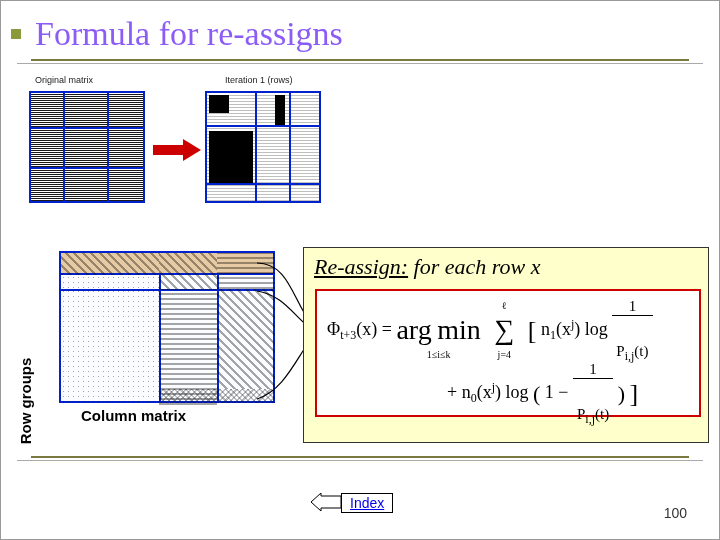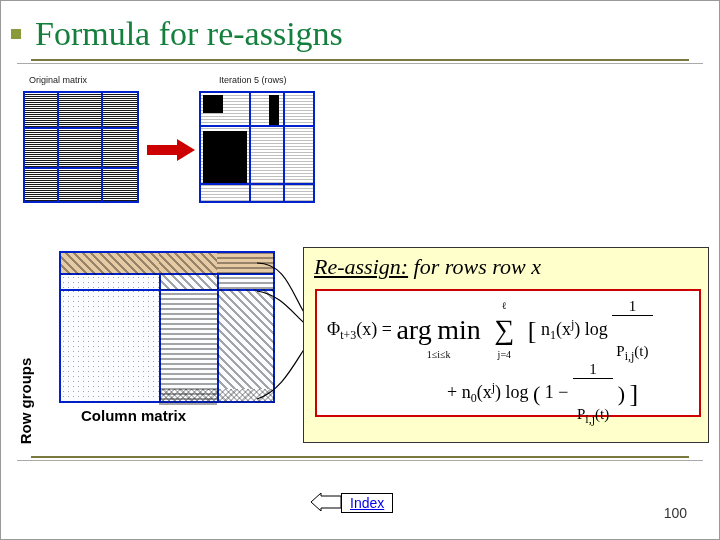--- a/index.html
+++ b/index.html
@@ -1,23 +1,23 @@
 <!DOCTYPE html>
 <html><head>
 <meta charset="utf-8">
 <style>
   * { box-sizing: border-box; margin: 0; padding: 0; }
   body { width: 720px; height: 540px; background: #fff; font-family: Georgia, 'Times New Roman', serif; position: relative; overflow: hidden; }
   .slide { width: 720px; height: 540px; border: 1px solid #999; position: relative; background: #fff; }
-  .title { font-size: 34px; color: #15803d; padding: 14px 0 0 34px; font-weight: normal; }
+  .title { font-size: 34px; color: #8b5cf6; padding: 14px 0 0 34px; font-weight: normal; }
   .title-bullet { position: absolute; left: 10px; top: 28px; width: 10px; height: 10px; background: #8a9a3a; }
   .title-rule-outer { position: absolute; left: 16px; right: 16px; top: 62px; border-top: 1px solid #aaa; }
   .title-rule { position: absolute; left: 30px; right: 30px; top: 58px; border-top: 2px solid #7a7a40; }
   
-  .matrices { position: absolute; left: 18px; top: 72px; width: 300px; height: 138px; }
+  .matrices { position: absolute; left: 24px; top: 72px; width: 300px; height: 138px; }
   .matlabel { position: absolute; font-size: 9px; font-family: Arial, sans-serif; color: #222; }
   .mat { position: absolute; border: 2px solid #0022cc; background: #fff; }
   .mat .gridv { position: absolute; top: 0; bottom: 0; border-left: 2px solid #0022cc; }
   .mat .gridh { position: absolute; left: 0; right: 0; border-top: 2px solid #0022cc; }
   .matA { left: 4px; top: 18px; width: 116px; height: 112px; }
   .matB { left: 180px; top: 18px; width: 116px; height: 112px; }
   .noise { position: absolute; background-image: repeating-linear-gradient(0deg,#000 0 1px,#fff 1px 2px), repeating-linear-gradient(90deg,rgba(0,0,0,.5) 0 1px,transparent 1px 3px); opacity:.9; }
   .dense { position: absolute; background: #000; }
   .light { position: absolute; background-image: repeating-linear-gradient(0deg,rgba(0,0,0,.25) 0 1px,transparent 1px 3px); }
   .red-arrow { position: absolute; left: 128px; top: 66px; width: 48px; height: 22px; }
@@ -61,21 +61,21 @@
 <body>
 
 <div class="slide">
   <div class="title-bullet"></div>
   <div class="title">Formula for re-assigns</div>
   <div class="title-rule"></div>
   <div class="title-rule-outer"></div>
 
   <div class="matrices">
     <div class="matlabel" style="left:10px; top:2px;">Original matrix</div>
-    <div class="matlabel" style="left:200px; top:2px;">Iteration 5 (rows)</div>
+    <div class="matlabel" style="left:200px; top:2px;">Iteration 1 (rows)</div>
 
     <div class="mat matA">
       <div class="noise" style="left:0;top:0;right:0;bottom:0;"></div>
       <div class="gridv" style="left:32px;"></div>
       <div class="gridv" style="left:76px;"></div>
       <div class="gridh" style="top:34px;"></div>
       <div class="gridh" style="top:74px;"></div>
     </div>
 
     <div class="mat matB">
@@ -123,21 +123,21 @@
           <path d="M0,0 L8,4 L0,8 z" fill="#000"></path>
         </marker>
       </defs>
     <path d="M4,12 C36,12 40,50 58,72" fill="none" stroke="#000" stroke-width="1.2" marker-end="url(#ah)"></path>
     <path d="M4,40 C30,44 40,64 58,78" fill="none" stroke="#000" stroke-width="1.2" marker-end="url(#ah)"></path>
     <path d="M4,148 C30,140 42,110 58,88" fill="none" stroke="#000" stroke-width="1.2" marker-end="url(#ah)"></path>
   </svg>
 
   <div class="callout">
     <div class="head">
-      <span class="lead">Re-assign:</span><span> for rows row x</span>
+      <span class="lead">Re-assign:</span><span> for each row x</span>
     </div>
   </div>
 
   <div class="formula-box">
     <div class="row1">
       <span>Φ</span><sub class="small">t+3</sub><span>(x) = </span>
       <span class="bigop">
         <span>arg min</span>
         <span class="oplabel bot">1≤i≤k</span>
       </span>

